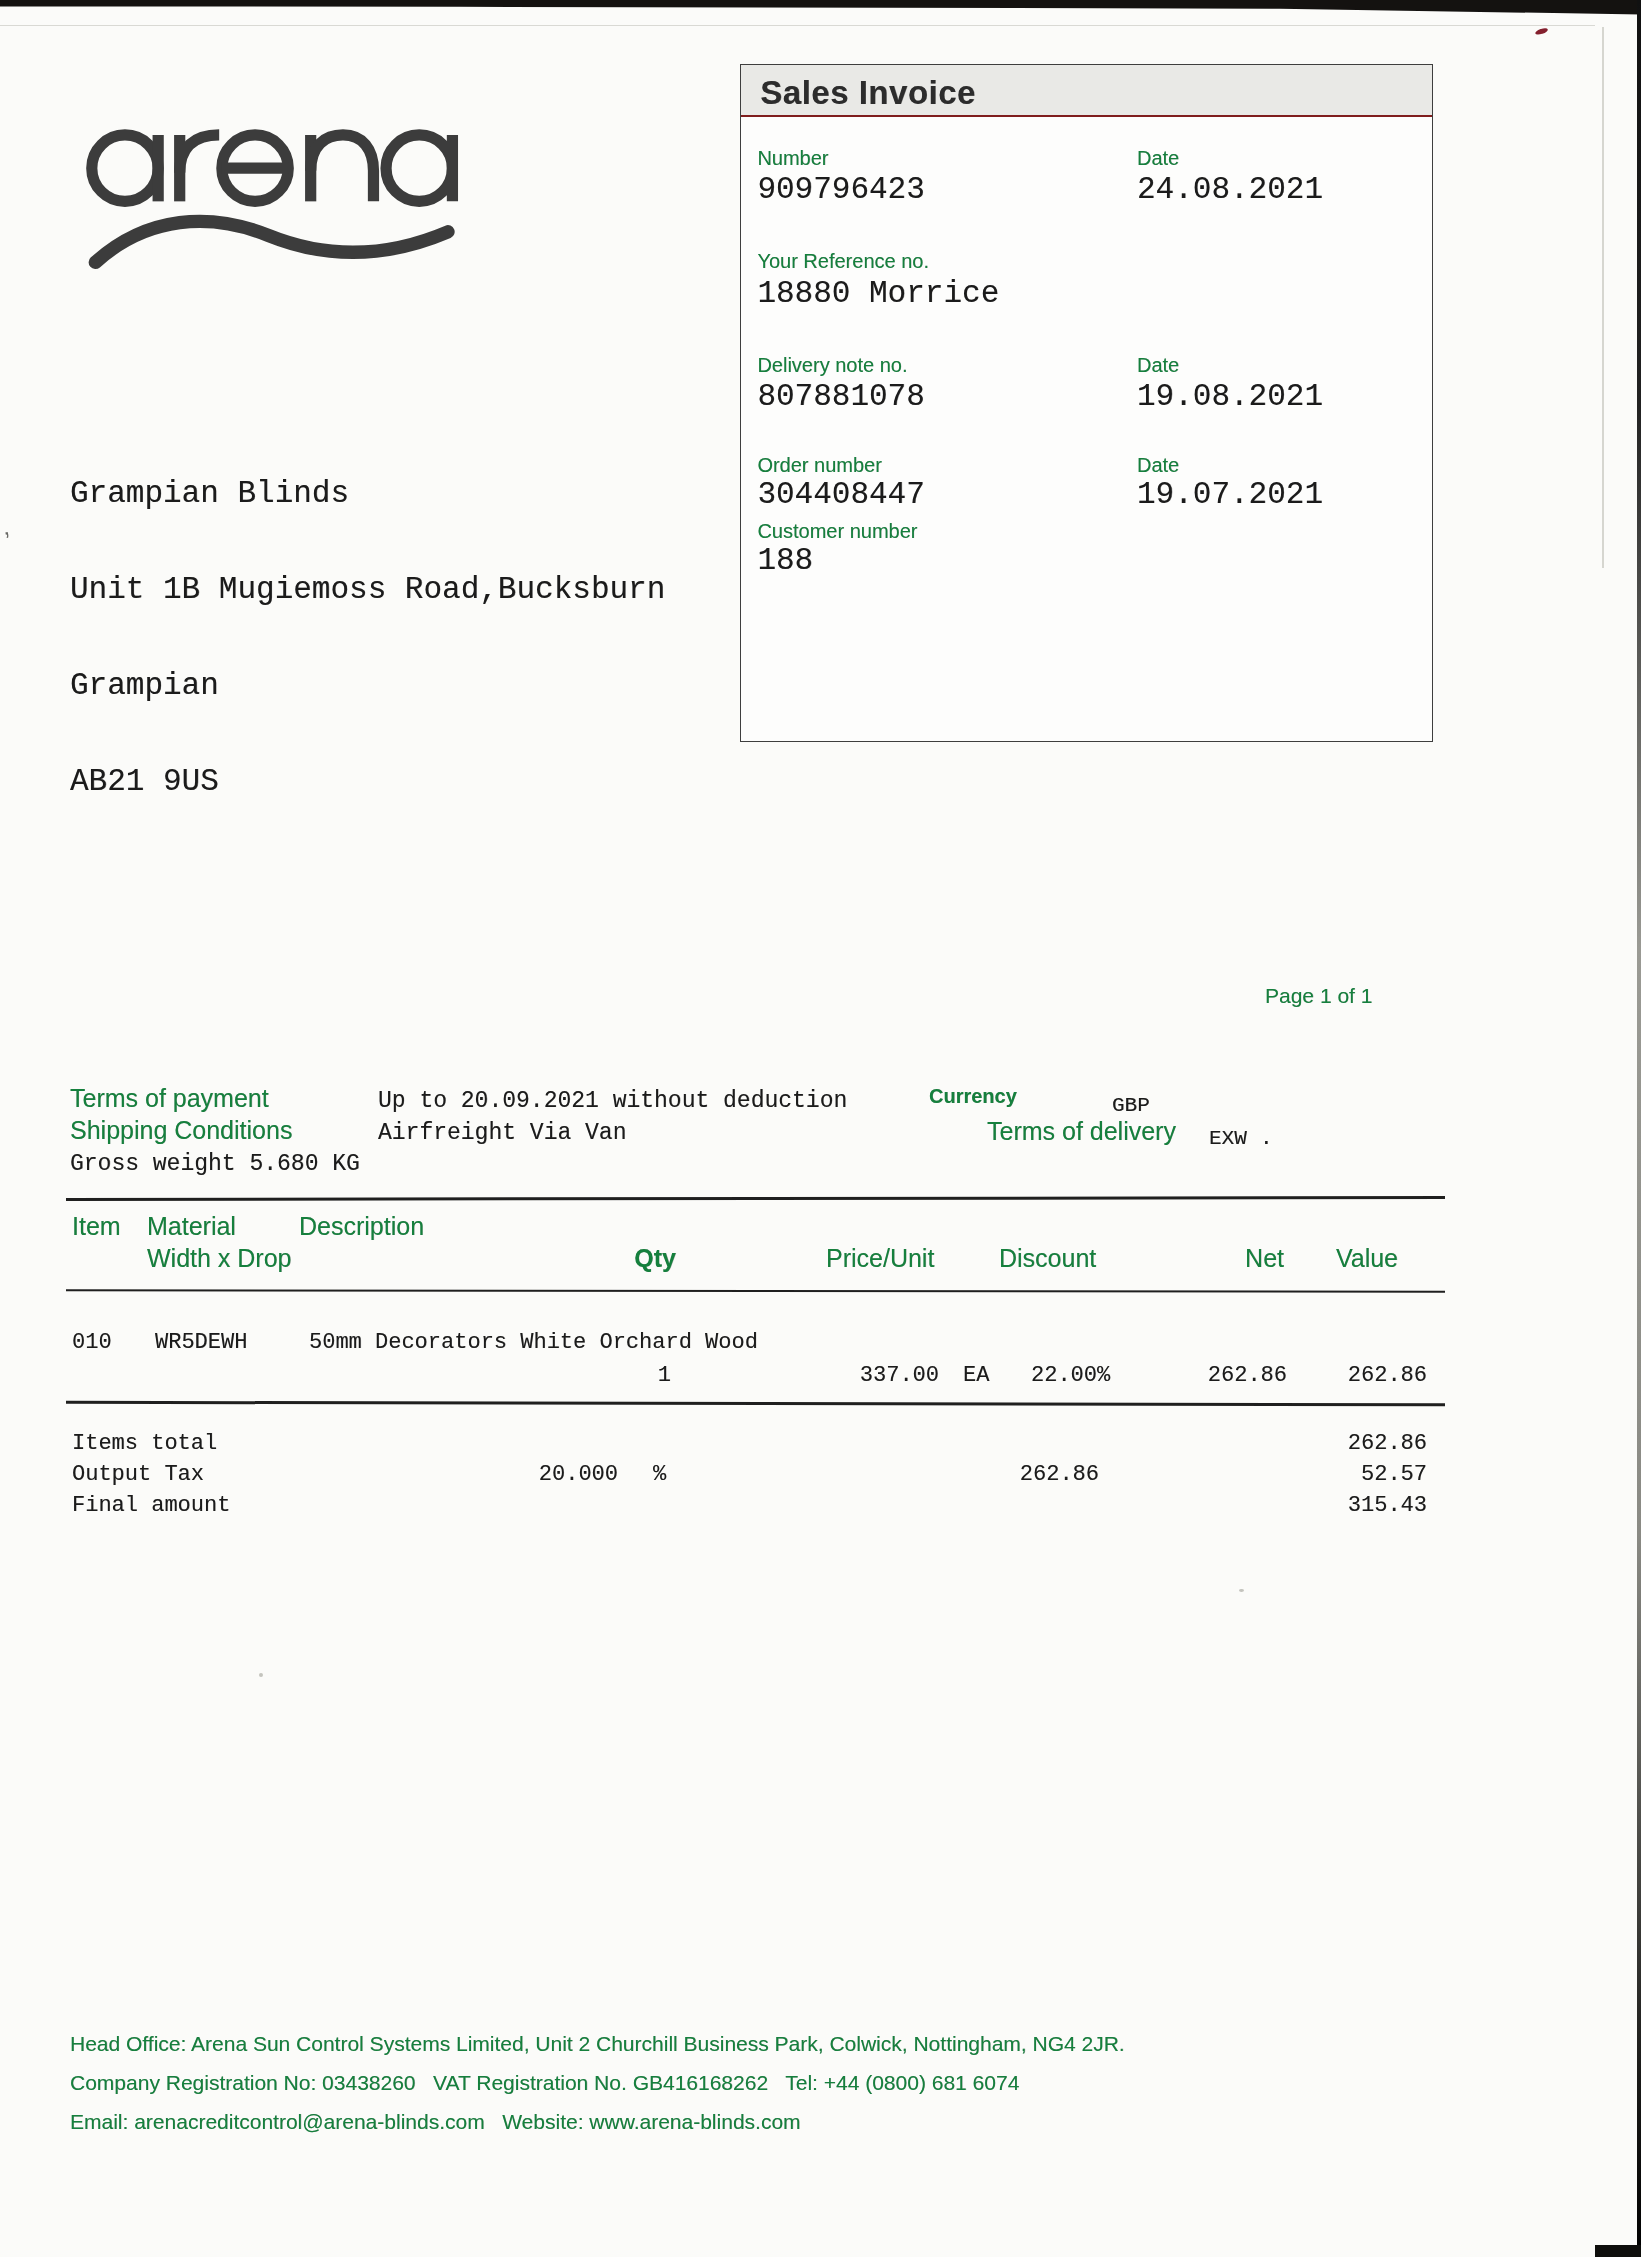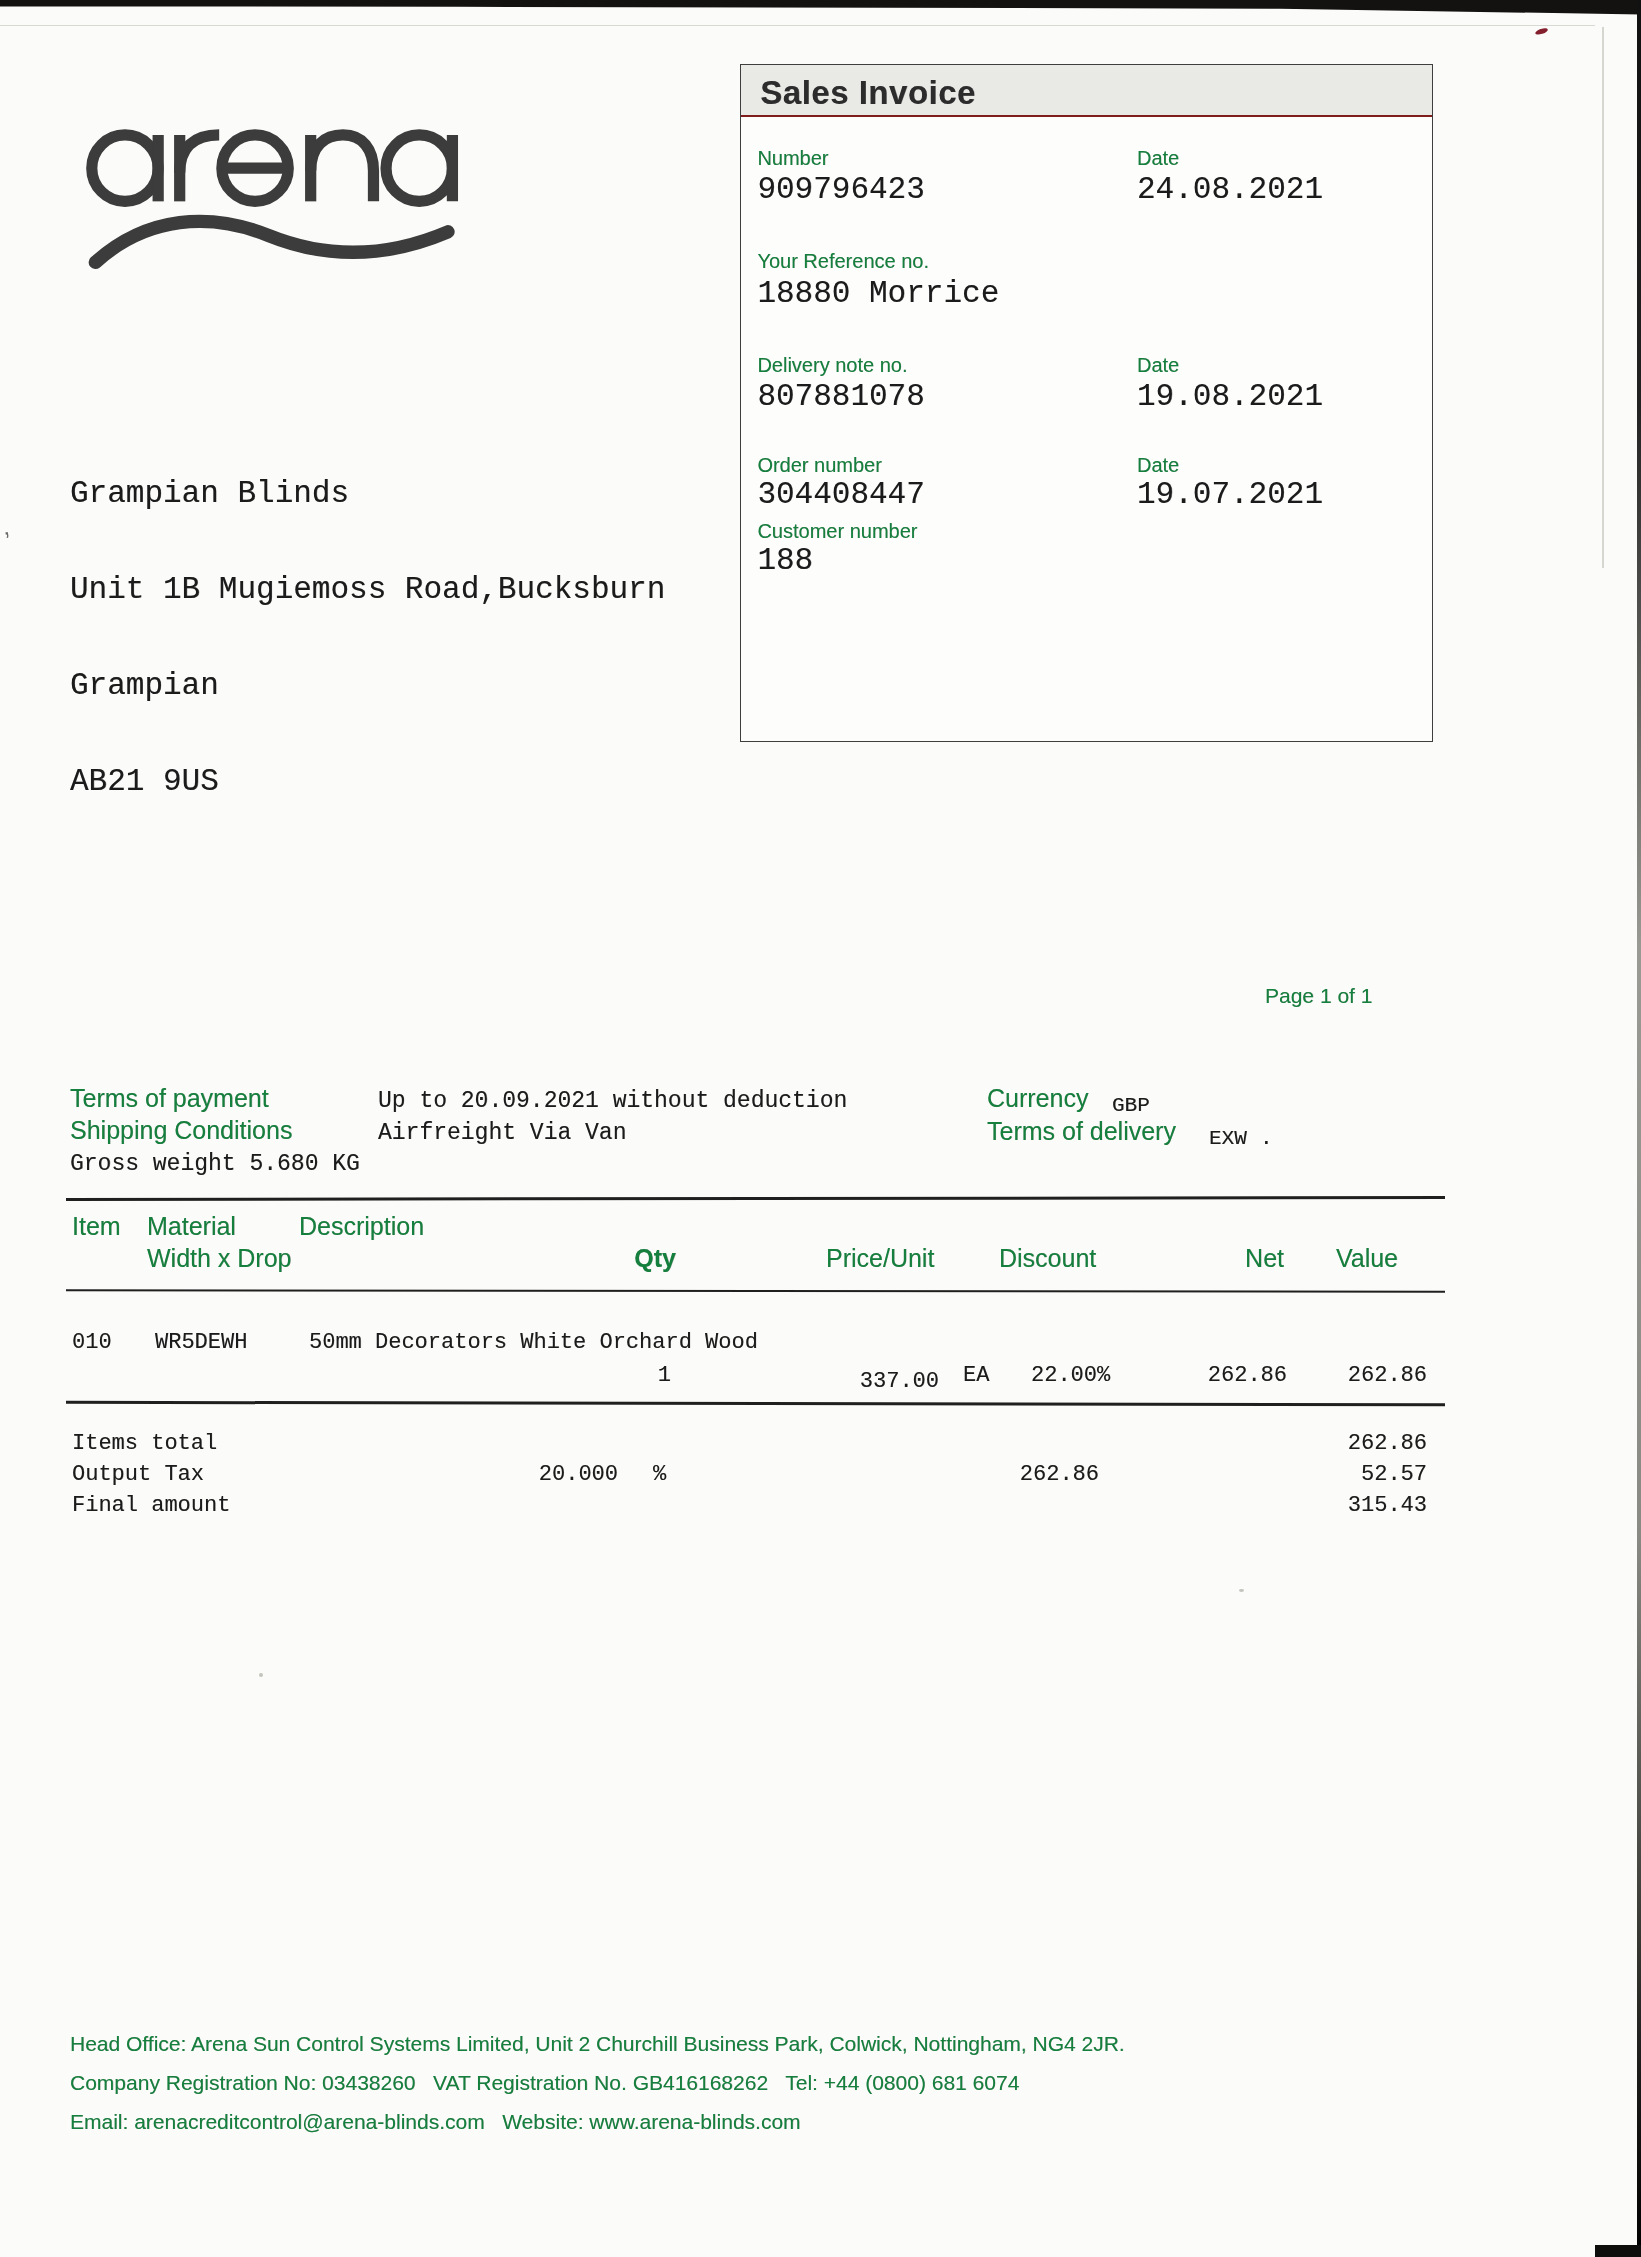--- a/index.html
+++ b/index.html
@@ -115,21 +115,21 @@
   </div>
 
   <div class="abs sans" style="left:1265px;top:985px;font-size:21px;">Page 1 of 1</div>
 
   <div class="abs sans" style="left:70px;top:1086px;font-size:25px;">Terms of payment</div>
   <div class="abs mono" style="left:378px;top:1090px;font-size:23px;">Up to 20.09.2021 without deduction</div>
   <div class="abs sans" style="left:70px;top:1118px;font-size:25px;">Shipping Conditions</div>
   <div class="abs mono" style="left:378px;top:1122px;font-size:23px;">Airfreight Via Van</div>
   <div class="abs mono" style="left:70px;top:1153px;font-size:23px;">Gross weight 5.680 KG</div>
 
-  <div class="abs sans" style="left:987px;top:1086px;font-size:25px;">Currency</div>
+  <div class="abs sans" style="left:929px;top:1086px;font-size:20px;font-weight:bold;">Currency</div>
   <div class="abs mono" style="left:1112px;top:1095px;font-size:21px;">GBP</div>
   <div class="abs sans" style="left:987px;top:1119px;font-size:25px;">Terms of delivery</div>
   <div class="abs mono" style="left:1209px;top:1128px;font-size:21px;">EXW</div>
   <div class="abs mono" style="left:1260px;top:1128px;font-size:21px;">.</div>
 
   <div class="rule" style="left:66px;top:1197px;width:1379px;height:2.9px;transform:rotate(-0.08deg);"></div>
   <div class="rule" style="left:66px;top:1290px;width:1379px;height:1.9px;transform:rotate(0.06deg);"></div>
   <div class="rule" style="left:66px;top:1402px;width:1379px;height:2.9px;transform:rotate(0.1deg);"></div>
 
   <div class="abs sans" style="left:72px;top:1214px;font-size:25px;">Item</div>
@@ -140,21 +140,21 @@
   <div class="abs sans" style="left:826px;top:1246px;font-size:25px;">Price/Unit</div>
   <div class="abs sans" style="left:999px;top:1246px;font-size:25px;">Discount</div>
   <div class="abs sans right" style="left:1197px;top:1246px;width:87px;font-size:25px;">Net</div>
   <div class="abs sans right" style="left:1313px;top:1246px;width:85px;font-size:25px;">Value</div>
 
   <div>
     <div class="abs mono" style="left:72px;top:1332px;font-size:22px;">010</div>
     <div class="abs mono" style="left:145px;top:1332px;font-size:22px;margin-left:10px;">WR5DEWH</div>
     <div class="abs mono" style="left:309px;top:1332px;font-size:22px;">50mm Decorators White Orchard Wood</div>
     <div class="abs mono right" style="left:623px;top:1365px;width:48px;font-size:22px;">1</div>
-    <div class="abs mono right" style="left:842px;top:1365px;width:97px;font-size:22px;margin-top:6px;">337.00</div>
+    <div class="abs mono right" style="left:842px;top:1365px;width:97px;font-size:22px;">337.00</div>
     <div class="abs mono" style="left:963px;top:1365px;font-size:22px;">EA</div>
     <div class="abs mono" style="left:1031px;top:1365px;font-size:22px;">22.00%</div>
     <div class="abs mono right" style="left:1190px;top:1365px;width:97px;font-size:22px;">262.86</div>
     <div class="abs mono right" style="left:1330px;top:1365px;width:97px;font-size:22px;">262.86</div>
   </div>
 
   <div>
     <div class="abs mono" style="left:72px;top:1433px;font-size:22px;">Items total</div>
     <div class="abs mono right" style="left:1330px;top:1433px;width:97px;font-size:22px;">262.86</div>
 

